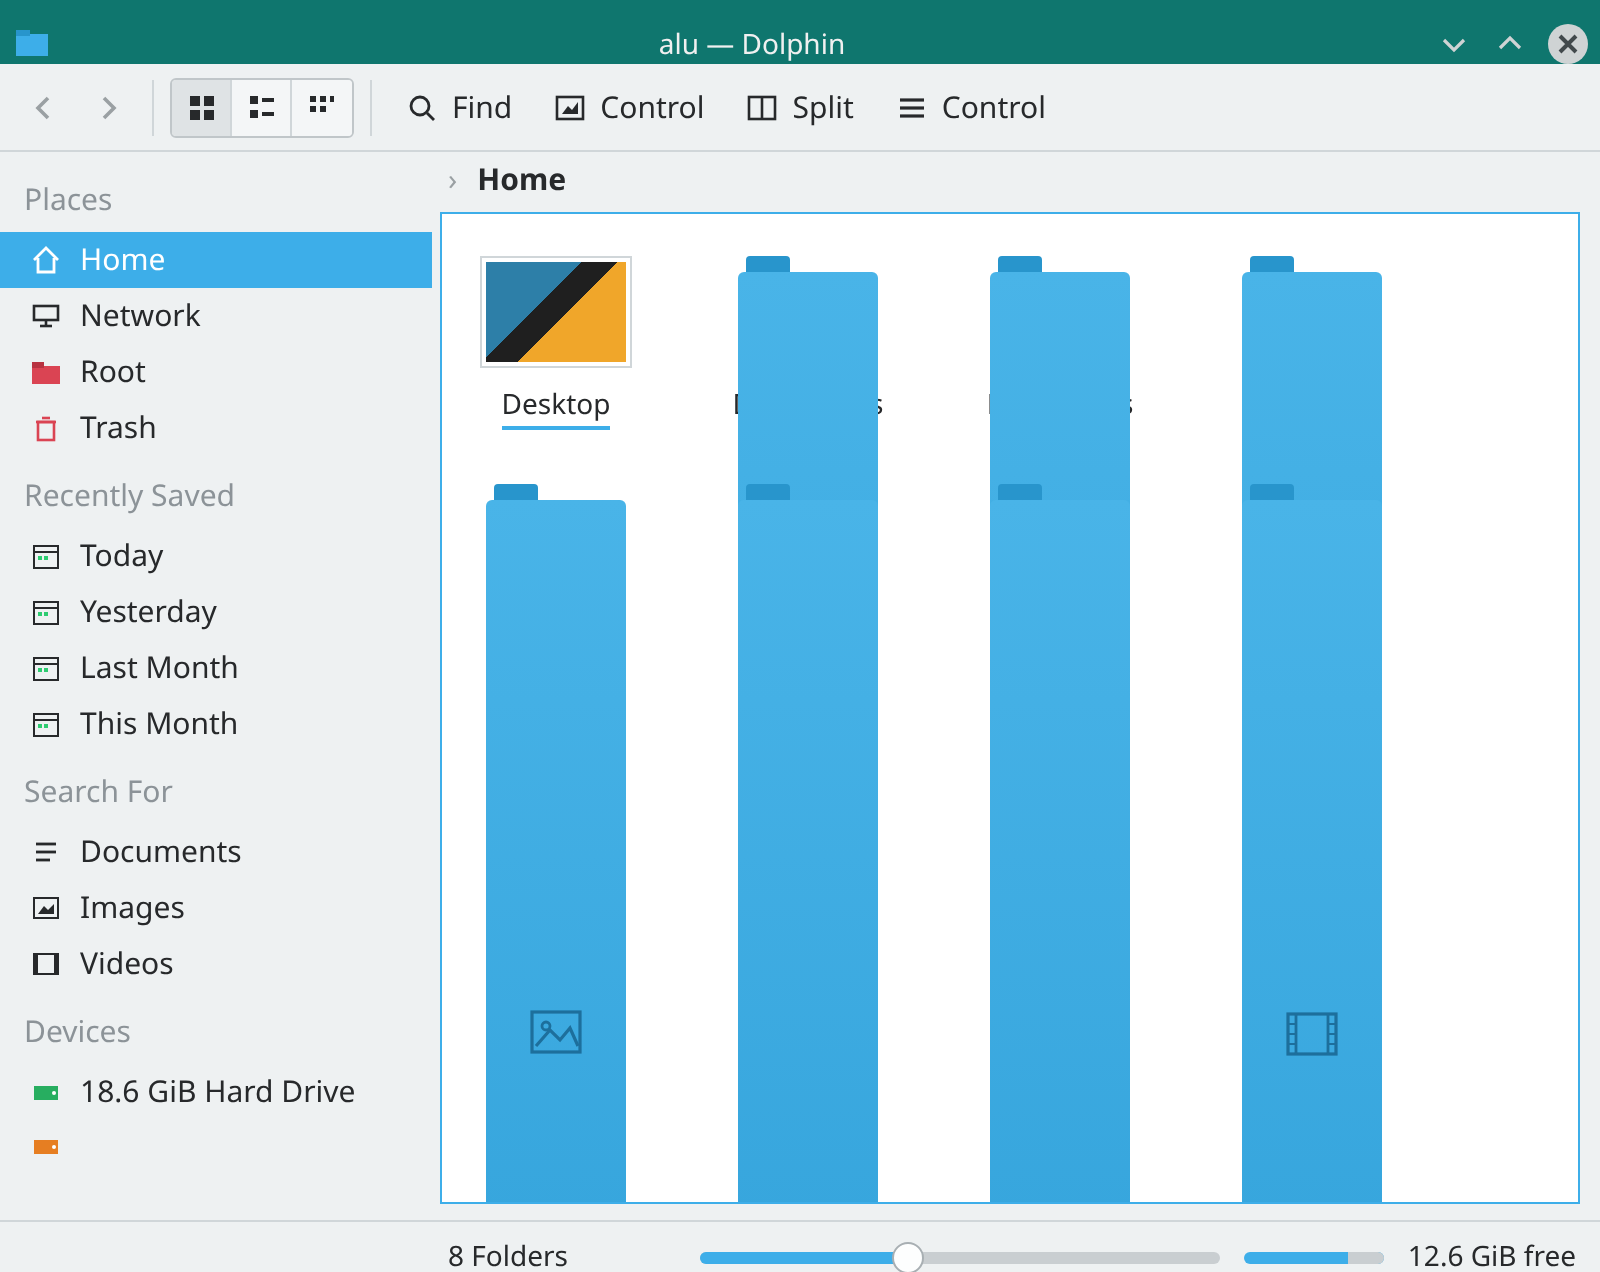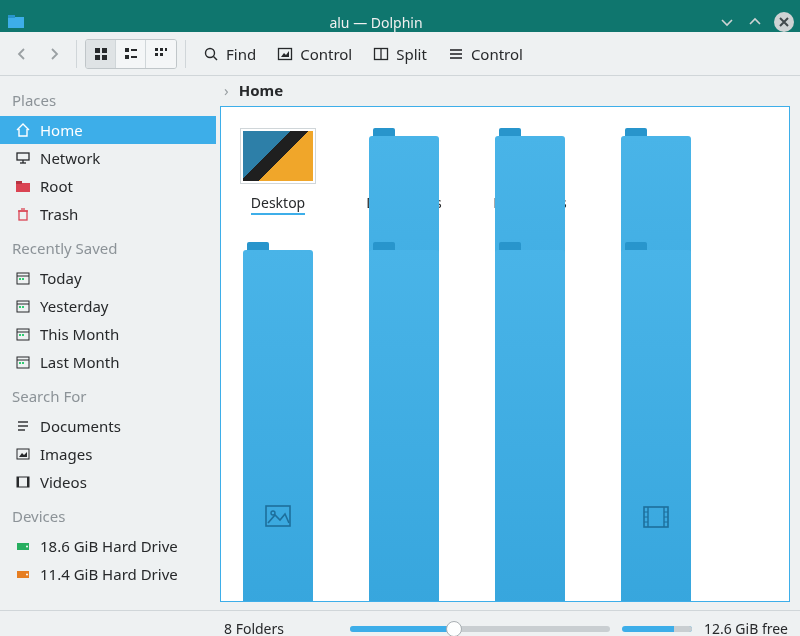--- a/index.html
+++ b/index.html
@@ -225,32 +225,32 @@
       </div>
       <div class="item">
         <span class="ic">
           <svg width="16" height="16" viewBox="0 0 16 16">
             <rect x="2" y="3" width="12" height="11" stroke="#27292b" fill="none"></rect>
             <line x1="2" y1="6" x2="14" y2="6" stroke="#27292b"></line>
             <rect x="4" y="8" width="2" height="2" fill="#2ecc71"></rect>
             <rect x="7" y="8" width="2" height="2" fill="#2ecc71"></rect>
           </svg>
         </span>
-        <span>This Month</span>
+        <span>Last Month</span>
       </div>
       <div class="item">
         <span class="ic">
           <svg width="16" height="16" viewBox="0 0 16 16">
             <rect x="2" y="3" width="12" height="11" stroke="#27292b" fill="none"></rect>
             <line x1="2" y1="6" x2="14" y2="6" stroke="#27292b"></line>
             <rect x="4" y="8" width="2" height="2" fill="#2ecc71"></rect>
             <rect x="7" y="8" width="2" height="2" fill="#2ecc71"></rect>
           </svg>
         </span>
-        <span>Last Month</span>
+        <span>This Month</span>
       </div>
       <div class="group-header">Search For</div>
       <div class="item">
         <span class="ic">
           <svg width="16" height="16" viewBox="0 0 16 16">
             <line x1="3" y1="4" x2="13" y2="4" stroke="#27292b" stroke-width="1.4"></line>
             <line x1="3" y1="8" x2="13" y2="8" stroke="#27292b" stroke-width="1.4"></line>
             <line x1="3" y1="12" x2="10" y2="12" stroke="#27292b" stroke-width="1.4"></line>
           </svg>
         </span>
@@ -285,21 +285,20 @@
         </span>
         <span>18.6 GiB Hard Drive</span>
       </div>
       <div class="item">
         <span class="ic">
           <svg width="16" height="16" viewBox="0 0 16 16">
             <rect x="2" y="5" width="12" height="7" fill="#e67e22"></rect>
             <circle cx="12" cy="8.5" r="1" fill="#fff"></circle>
           </svg>
         </span>
-        <span>11.4 GiB Hard Drive</span>
       </div>
     </div>
 
   <div class="main">
     <div class="breadcrumb">
       <span class="sep">›</span>
       <b>Home</b>
     </div>
     <div class="content-frame">
       <div class="grid" id="grid">

